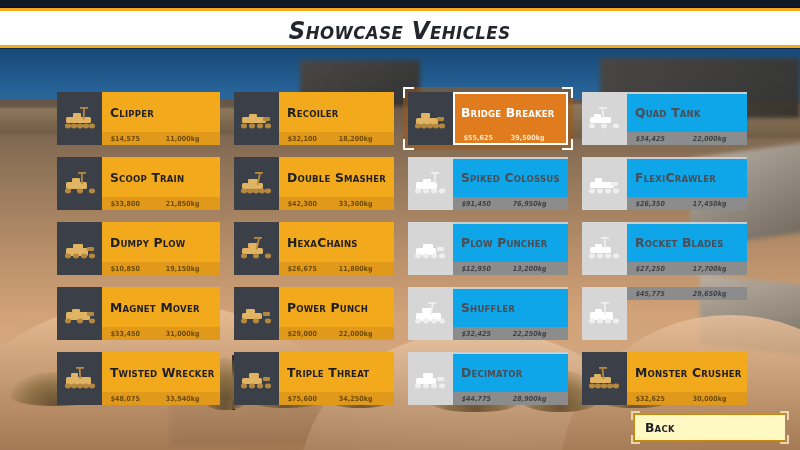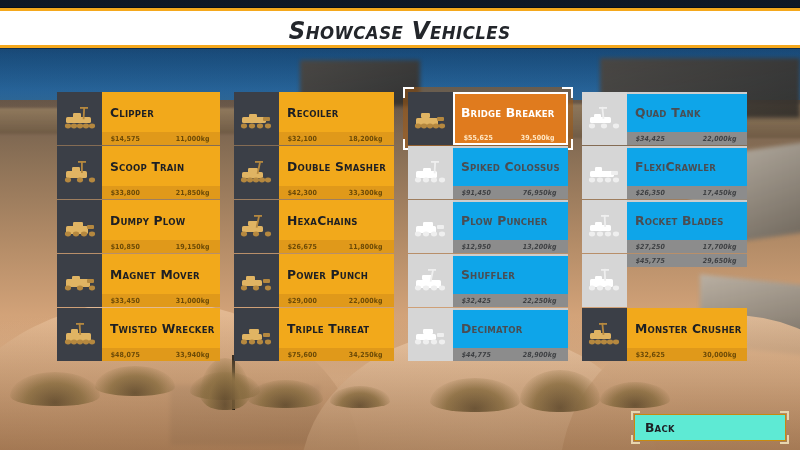--- a/index.html
+++ b/index.html
@@ -83,21 +83,21 @@
     transform:scaleX(.92);
   }
 
   
   #grid {
     position:absolute; left:57px; top:92px; width:690px;
     display:grid; grid-template-columns:repeat(4,1fr);
     column-gap:14px; row-gap:3px;
     z-index:15;
   }
-  .col { display:flex; flex-direction:column; gap:1px; }
+  .col { display:flex; flex-direction:column; gap:12px; }
 
   .row {
     position:relative;
     display:flex; align-items:stretch;
     height:53px;
   }
   .thumb {
     width:45px; flex:0 0 45px;
     background:#3b3f47;
     position:relative;
@@ -123,21 +123,21 @@
     font-weight:bold; font-variant:small-caps;
     font-size:13px; color:#1d1f24;
     letter-spacing:.2px;
     white-space:nowrap; overflow:hidden;
     transform:scaleX(.95); transform-origin:left center;
   }
   .stats {
     flex:0 0 13px;
     background:#e0991a;
     display:flex; align-items:center; justify-content:space-between;
-    padding:0 9px 0 7px;
+    padding:0 19px 0 7px;
   }
   .stat {
     font-family:"DejaVu Sans", sans-serif;
     font-weight:bold; font-size:7px;
     color:#6b4a07;
     letter-spacing:.1px;
     transform:scaleX(.9);
   }
   .stat.right { color:#6b4a07; }
 
@@ -177,21 +177,21 @@
   
   .veh { width:38px; height:28px; display:block; }
   .veh .bodyp { fill:#e0b463; }
   .veh .dark  { fill:#b5883f; }
   .row.locked .veh .bodyp { fill:#ffffff; }
   .row.locked .veh .dark  { fill:#efefef; }
 
   
   #backbtn {
     position:absolute; left:634px; top:414px; width:152px; height:27px;
-    background:#5eead4;
+    background:#fef9c3;
     display:flex; align-items:center;
     padding-left:10px;
     z-index:20;
     border:1px solid #c8890f;
   }
   #backbtn .name { font-size:13px; color:#1d1f24; }
   .back-frame { position:absolute; left:-4px; top:-4px; right:-4px; bottom:-4px; pointer-events:none; }
   .back-frame span { position:absolute; width:9px; height:9px; border:2px solid #e8d6ae; }
   .back-frame .tl { left:0; top:0; border-right:none; border-bottom:none; }
   .back-frame .bl { left:0; bottom:0; border-right:none; border-top:none; }

